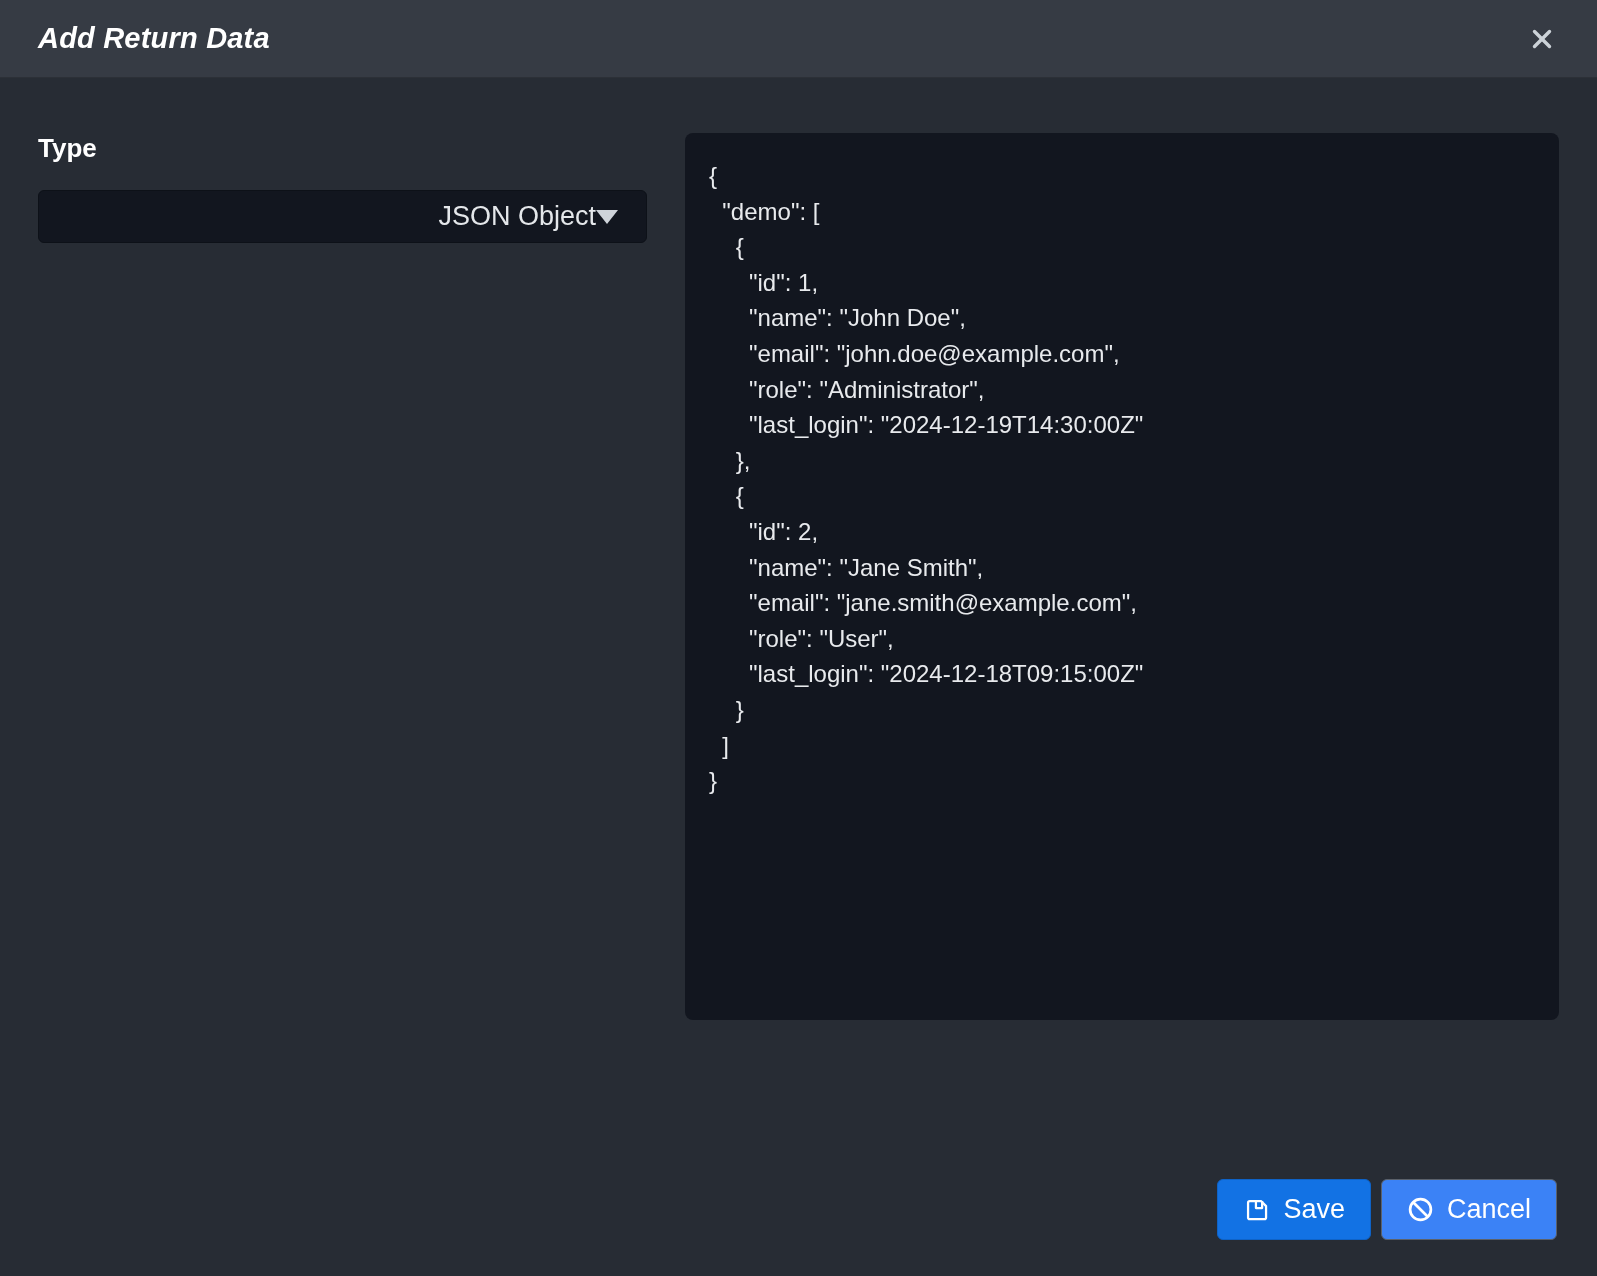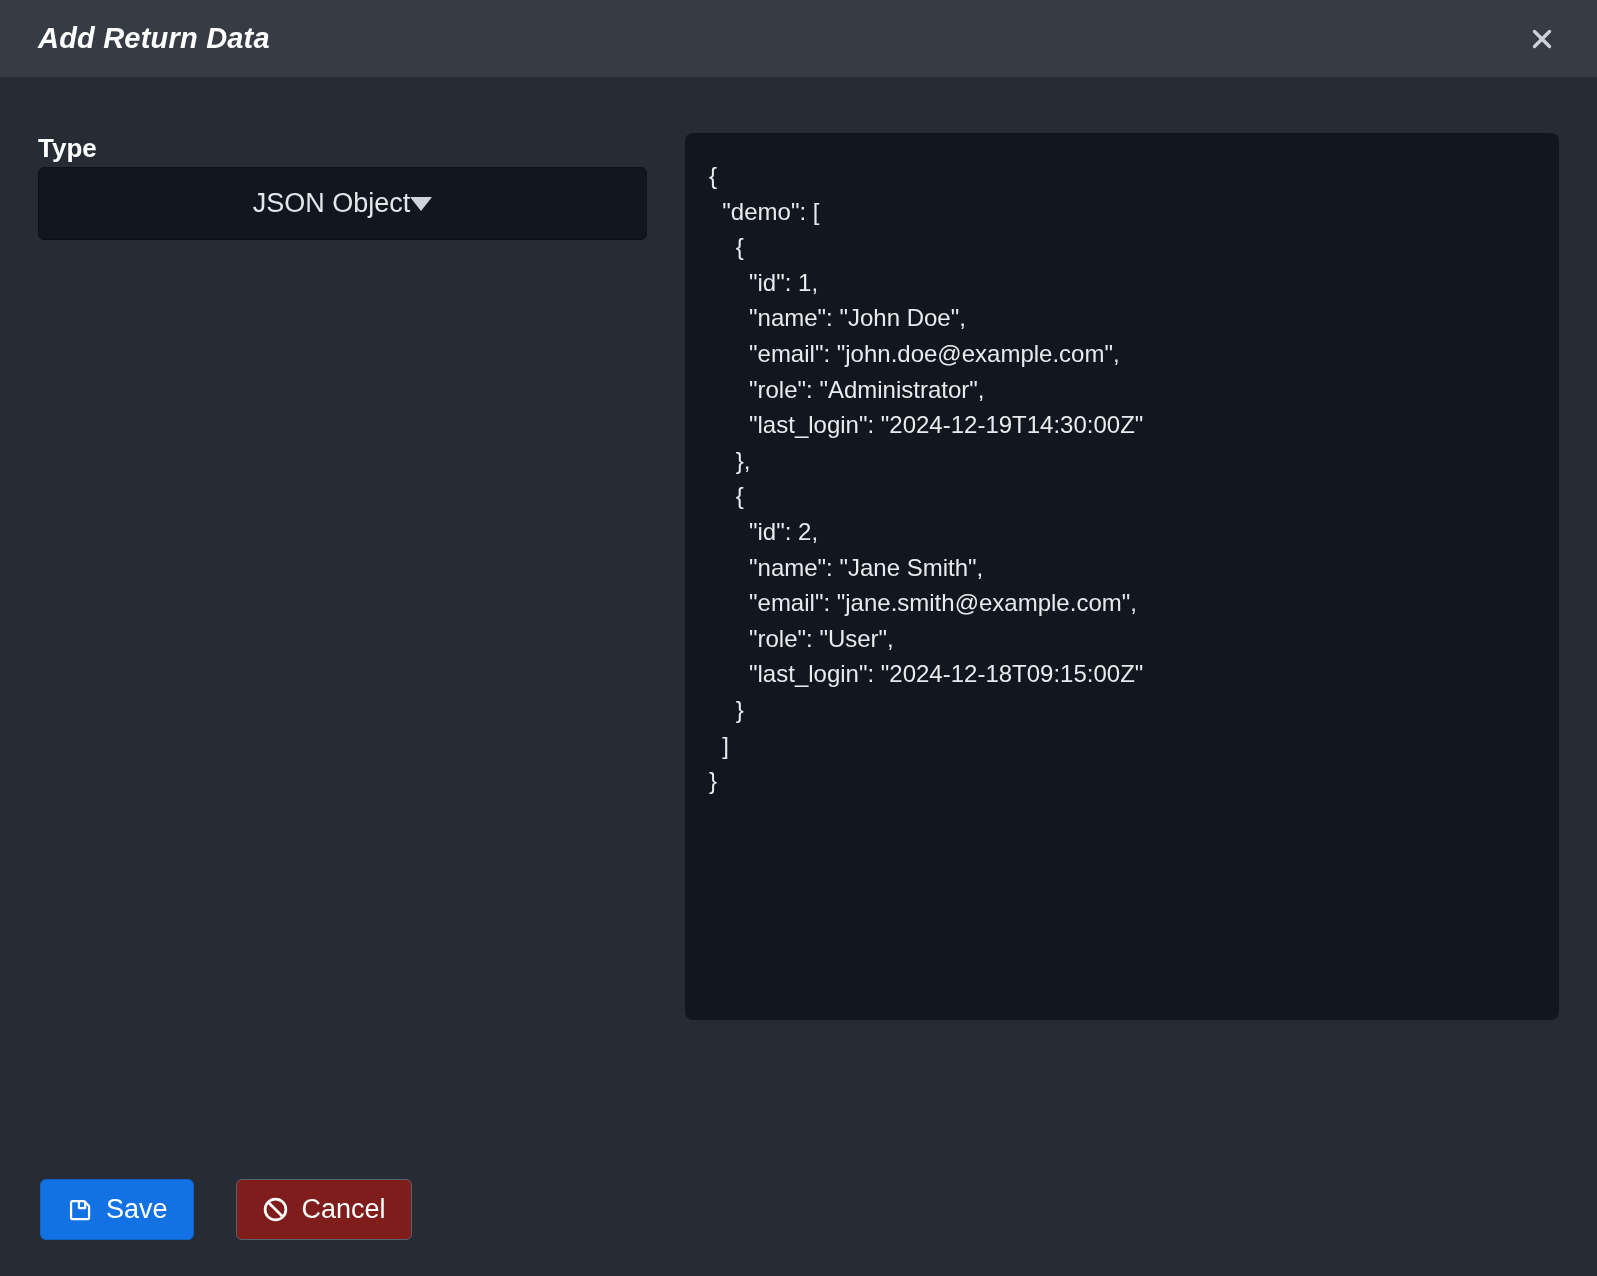--- a/index.html
+++ b/index.html
@@ -35,32 +35,32 @@
     gap: 38px;
     padding: 55px 38px 0 38px;
   }
   .col-left { flex: 0 0 609px; }
   .col-right { flex: 1 1 auto; }
 
   .field-label {
     font-size: 26px;
     font-weight: bold;
     color: #ffffff;
-    margin-bottom: 3px;
+    margin-bottom: 26px;
     line-height: 1.2;
   }
 
   .select-control {
-    height: 73px;
+    height: 53px;
     background: #12161f;
     border: 1px solid #0d1118;
     border-radius: 6px;
     display: flex;
     align-items: center;
-    justify-content: center;
+    justify-content: flex-end;
     padding: 0 28px;
     cursor: pointer;
   }
   .select-value { font-size: 27px; color: #e4e7ea; }
   .select-caret {
     width: 0; height: 0;
     border-left: 11px solid transparent;
     border-right: 11px solid transparent;
     border-top: 14px solid #cfd4da;
   }
@@ -81,20 +81,21 @@
     white-space: pre;
     overflow: auto;
     display: block;
   }
 
   .modal-footer {
     position: absolute;
     left: 0; right: 0;
     bottom: 36px;
     display: flex;
+    justify-content: flex-end;
     gap: 10px;
     padding: 0 40px;
   }
   .btn {
     height: 61px;
     border-radius: 6px;
     display: flex;
     align-items: center;
     gap: 13px;
     font-family: "Liberation Sans", "DejaVu Sans", sans-serif;
@@ -102,23 +103,22 @@
     color: #ffffff;
     cursor: pointer;
     padding: 0 25px;
   }
   .btn svg { display: block; }
   .btn-save {
     background: #1272e4;
     border: 1px solid #0e63c8;
   }
   .btn-cancel {
-    background: #7f1d1d;
+    background: #3b82f6;
     border: 1px solid #5b616a;
-    margin-left: 32px;
   }
 </style>
 </head>
 <body>
 
 <div class="modal">
 
   <div class="modal-header">
     <div class="modal-title">Add Return Data</div>
     <button class="close-btn">

